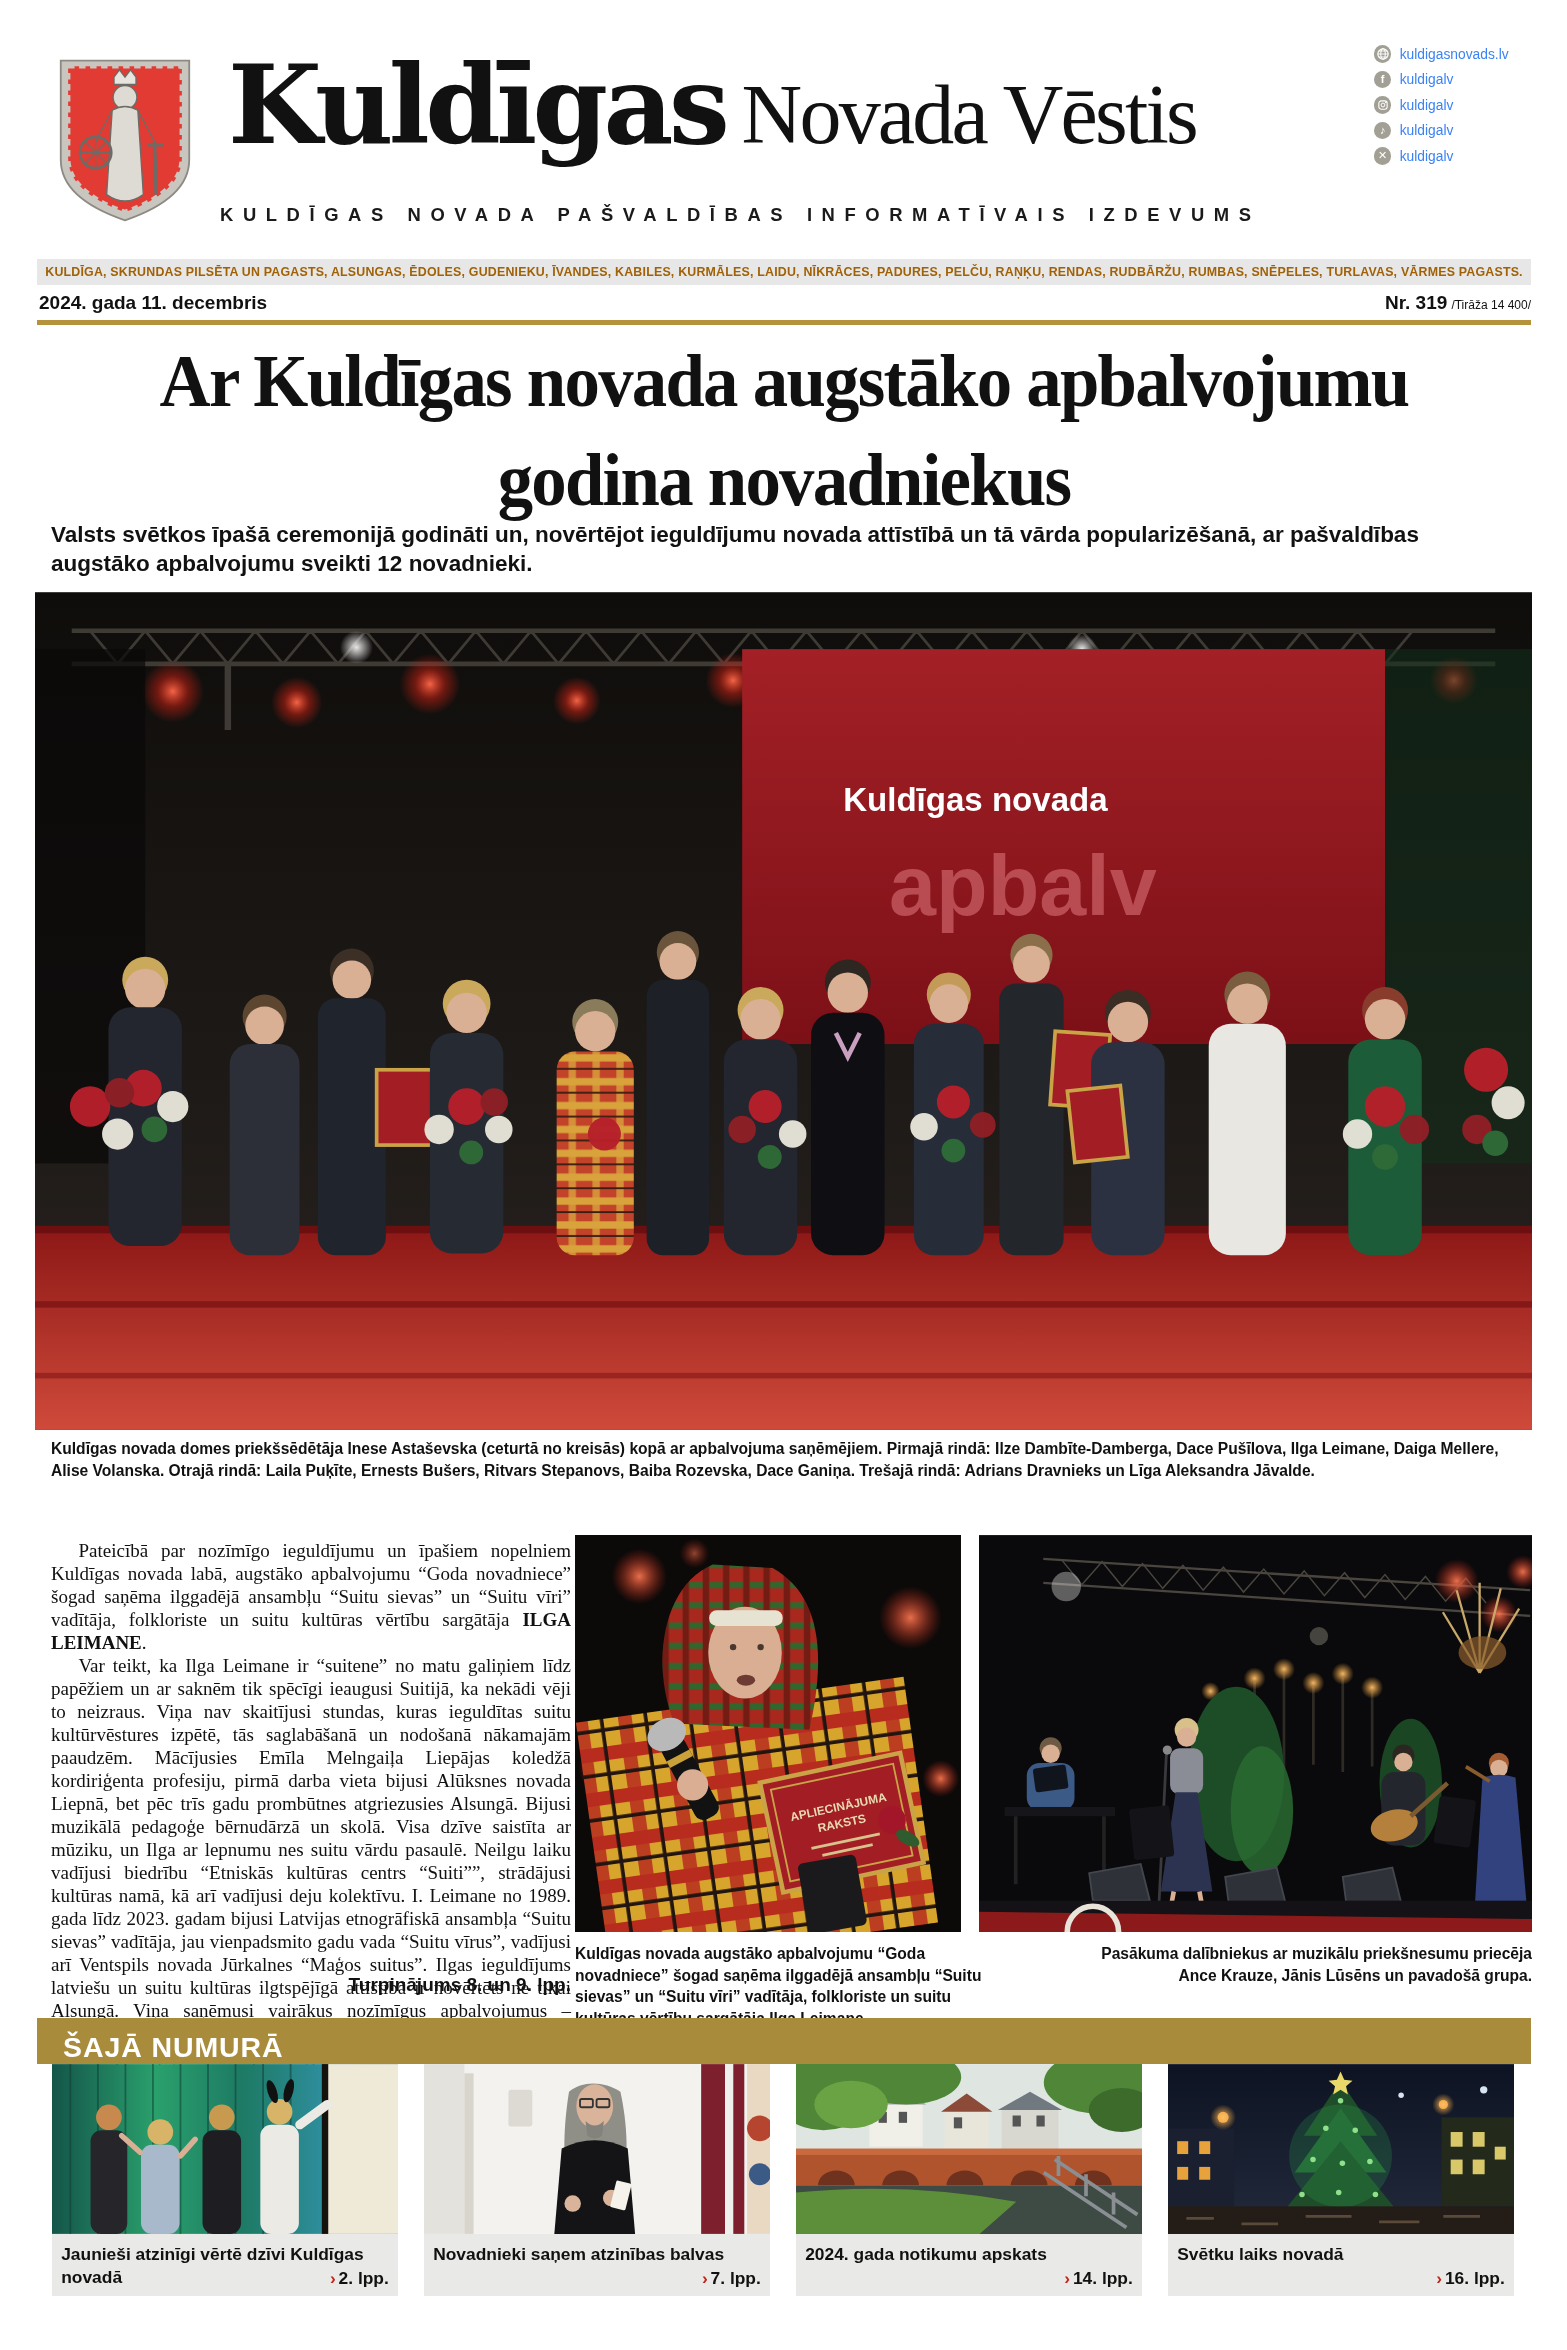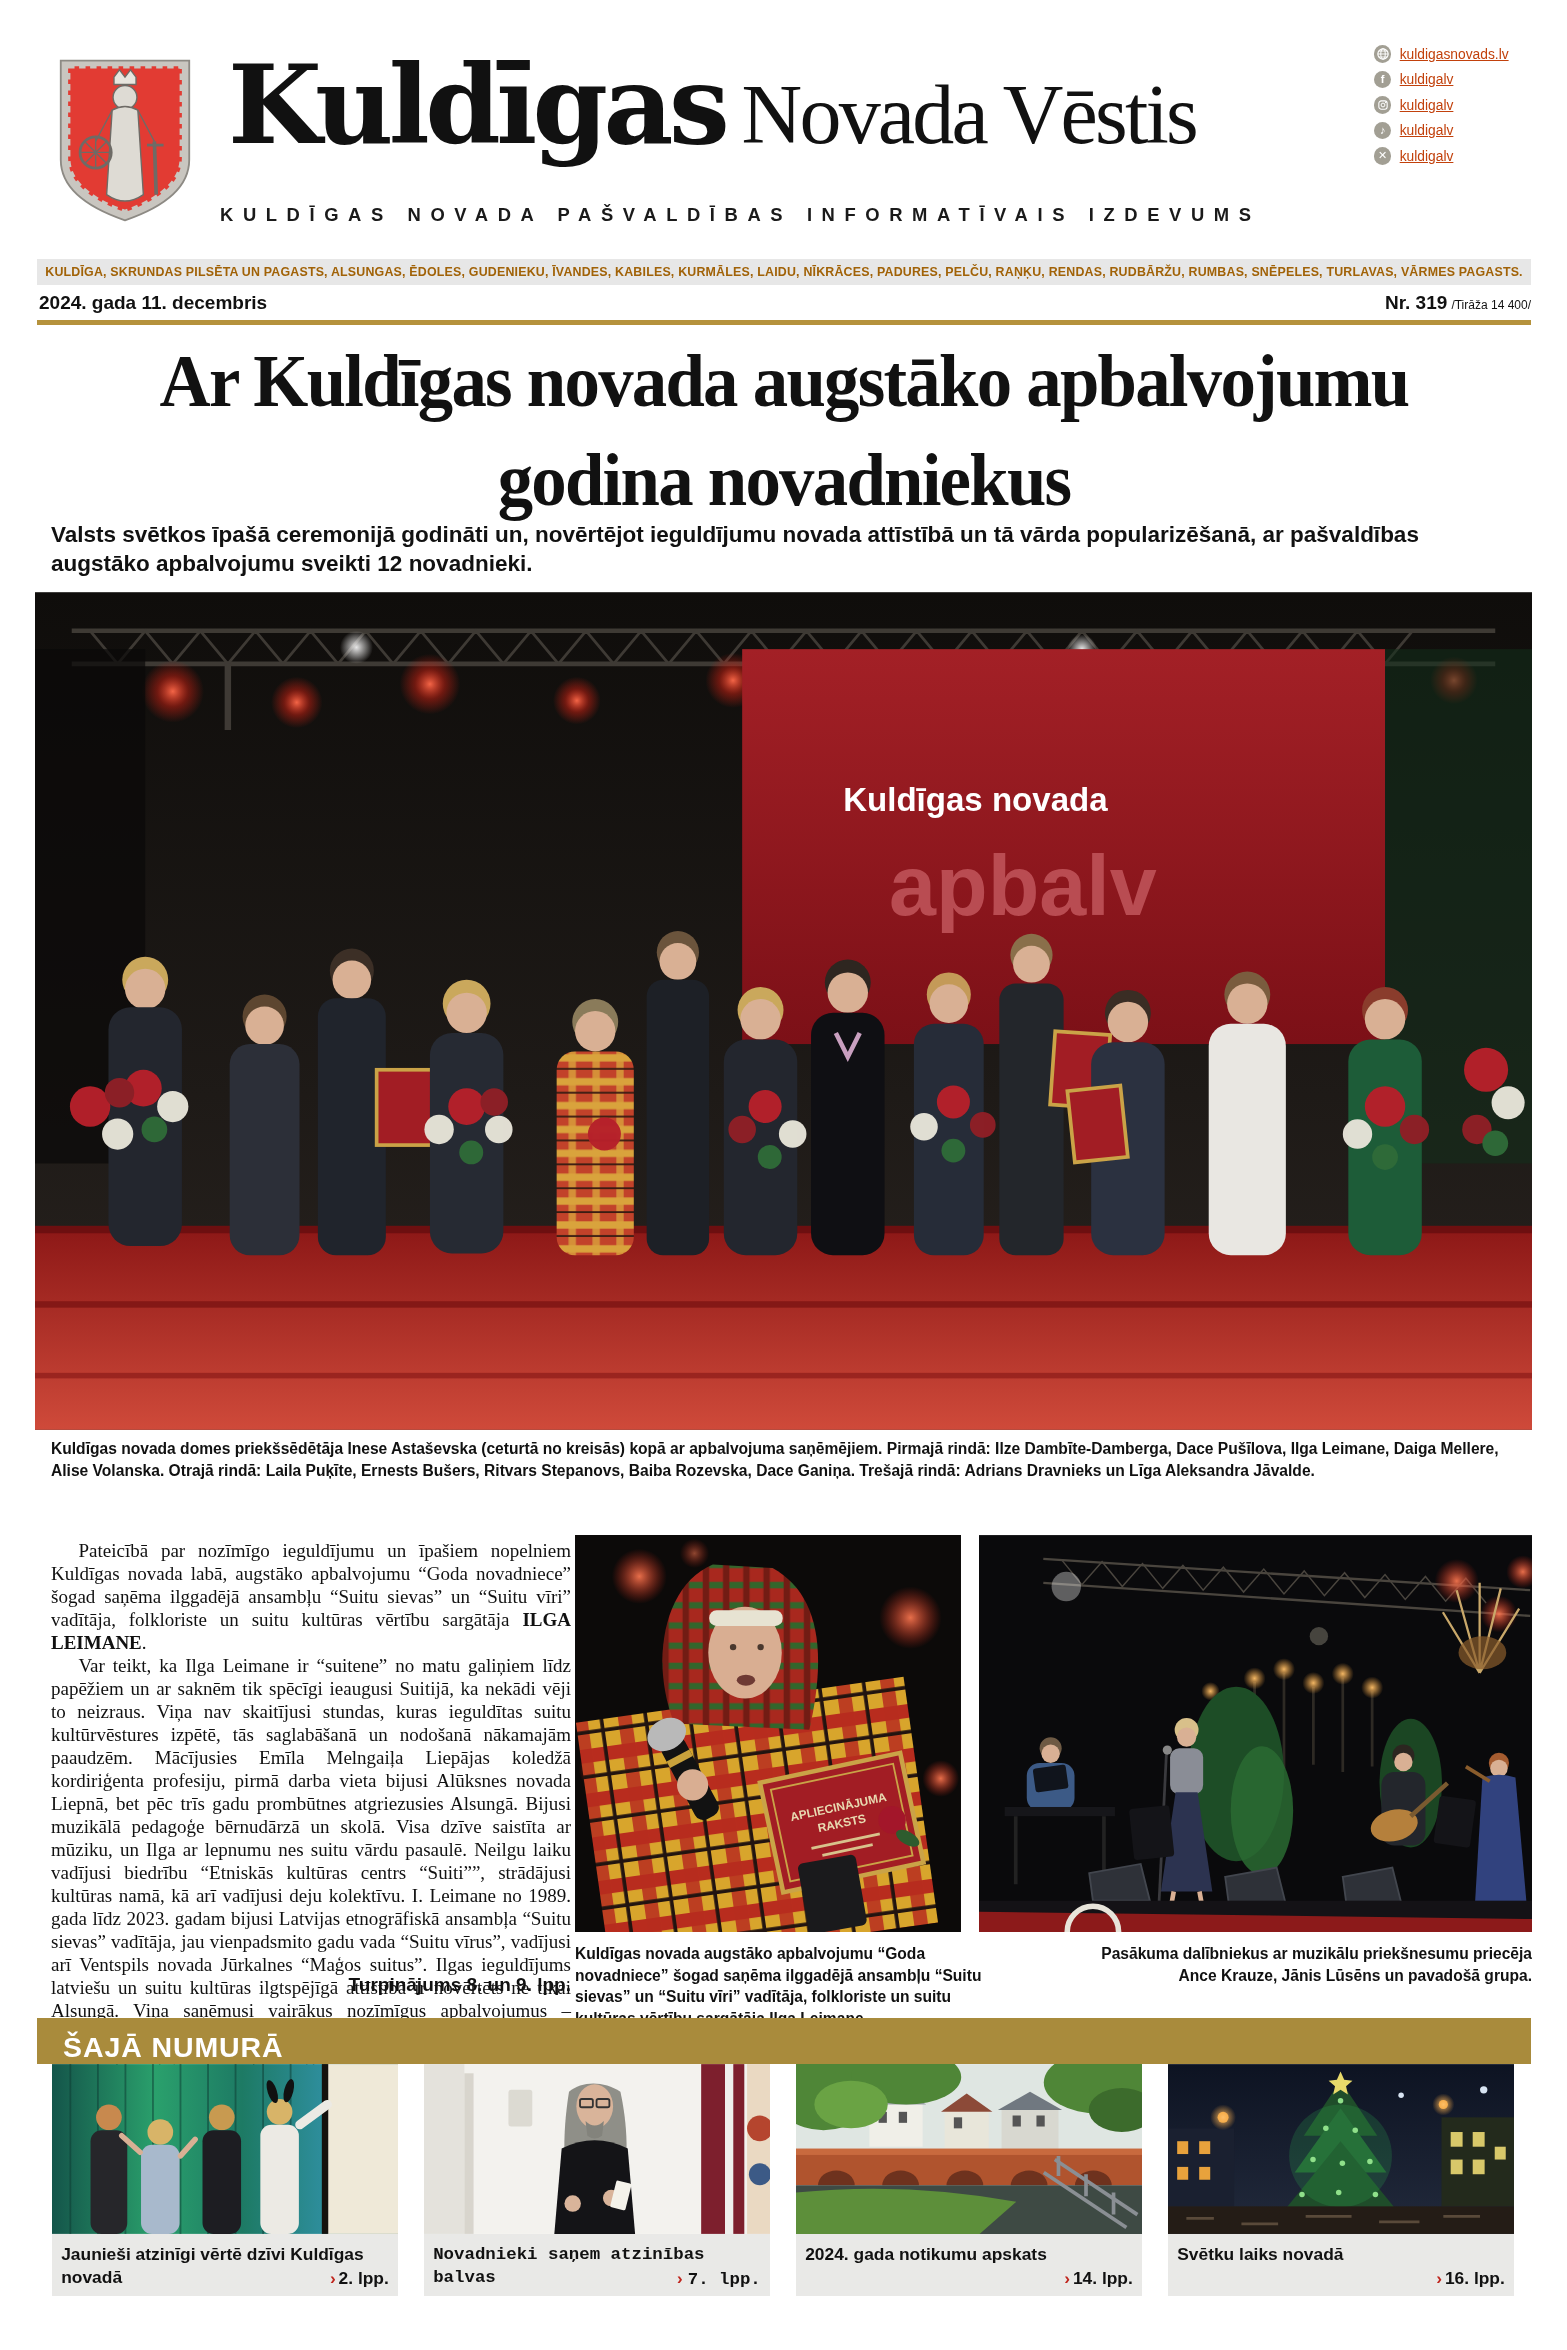--- a/index.html
+++ b/index.html
@@ -3,21 +3,21 @@
 <meta charset="utf-8">
 <style>
   html,body{margin:0;padding:0;background:#fff;}
   body{font-family:"Liberation Sans","DejaVu Sans",sans-serif;color:#111;}
   #page{position:relative;width:1568px;height:2351px;background:#fff;overflow:hidden;}
   .abs{position:absolute;}
   .masthead-black{font-family:"DejaVu Serif","Liberation Serif",serif;font-weight:900;font-size:108px;letter-spacing:-4.6px;line-height:1;}
   .masthead-rest{font-family:"Liberation Serif","DejaVu Serif",serif;font-weight:400;font-size:84px;letter-spacing:-2.8px;line-height:1;}
   .subtitle{font-size:18.4px;font-weight:600;letter-spacing:9.6px;color:#1a1a1a;white-space:nowrap;}
   .social-row{display:flex;align-items:center;gap:8.3px;height:20px;margin-bottom:5.5px;}
-  .social-row .lbl{font-size:13.8px;color:#c2410c;text-decoration:underline;}
+  .social-row .lbl{font-size:13.8px;color:#3b82f6;}
   .sicon{width:17.4px;height:17.4px;border-radius:50%;background:#a29f94;display:flex;align-items:center;justify-content:center;color:#fff;font-size:11px;font-weight:bold;flex:0 0 auto;}
   .regions{background:#e7e7e7;color:#a16207;font-size:12.4px;font-weight:700;letter-spacing:0.2px;display:flex;align-items:center;justify-content:center;white-space:nowrap;}
   .dateline{font-size:19px;font-weight:700;}
   .tiraza{font-size:12px;font-weight:400;}
   .goldrule{background:#b5923c;}
   .headline{width:100%;text-align:center;font-family:"Liberation Serif","DejaVu Serif",serif;font-weight:700;font-size:73px;line-height:99px;letter-spacing:-1.8px;transform:scaleX(.97);transform-origin:center;}
   .standfirst{font-size:22.5px;font-weight:700;line-height:29px;}
   .photocap{font-size:15.6px;font-weight:700;line-height:21.6px;}
   .bodytext{font-family:"Liberation Serif","DejaVu Serif",serif;font-size:19px;line-height:23px;text-align:justify;}
   .bodytext p{margin:0;text-indent:27.5px;}
@@ -473,21 +473,21 @@
         <path d="M270,66 L300,44" stroke="#eceae4" stroke-width="10" stroke-linecap="round"></path>
         <path d="M96,96 L76,78 M140,100 L156,82" stroke="#d9b094" stroke-width="6" stroke-linecap="round"></path>
       </g>
     </svg>
     <div class="teaser-cap" style="width:346px;height:62px;">
       <div class="ttl">Jaunieši atzinīgi vērtē dzīvi Kuldīgas novadā</div>
       <div class="pg"><span class="chev">›</span><span>2. lpp.</span></div>
     </div>
   </div>
 
-  <div class="abs" style="left:424px;top:2064px;width:346px;font-family:Liberation Mono, monospace;">
+  <div class="abs" style="left:424px;top:2064px;width:346px;">
     <svg width="346" height="170" viewBox="0 0 377 185">
       <rect width="377" height="185" fill="#f3f2ee"></rect>
       <rect x="0" y="0" width="44" height="185" fill="#e4e2dc"></rect>
       <rect x="44" y="10" width="10" height="175" fill="#d8d5cd"></rect>
       <rect x="92" y="28" width="26" height="40" rx="3" fill="#dcdad2"></rect>
       <circle cx="186" cy="38" r="5" fill="#d9b49a"></circle>
       <path d="M158,30 C150,80 152,120 160,150 L214,150 C222,116 224,76 214,30 C196,18 172,18 158,30 Z" fill="#8f8f88"></path>
       <ellipse cx="186" cy="46" rx="20" ry="24" fill="#d9b49a"></ellipse>
       <rect x="170" y="38" width="14" height="9" rx="2" fill="none" stroke="#333" stroke-width="2"></rect>
       <rect x="188" y="38" width="14" height="9" rx="2" fill="none" stroke="#333" stroke-width="2"></rect>

